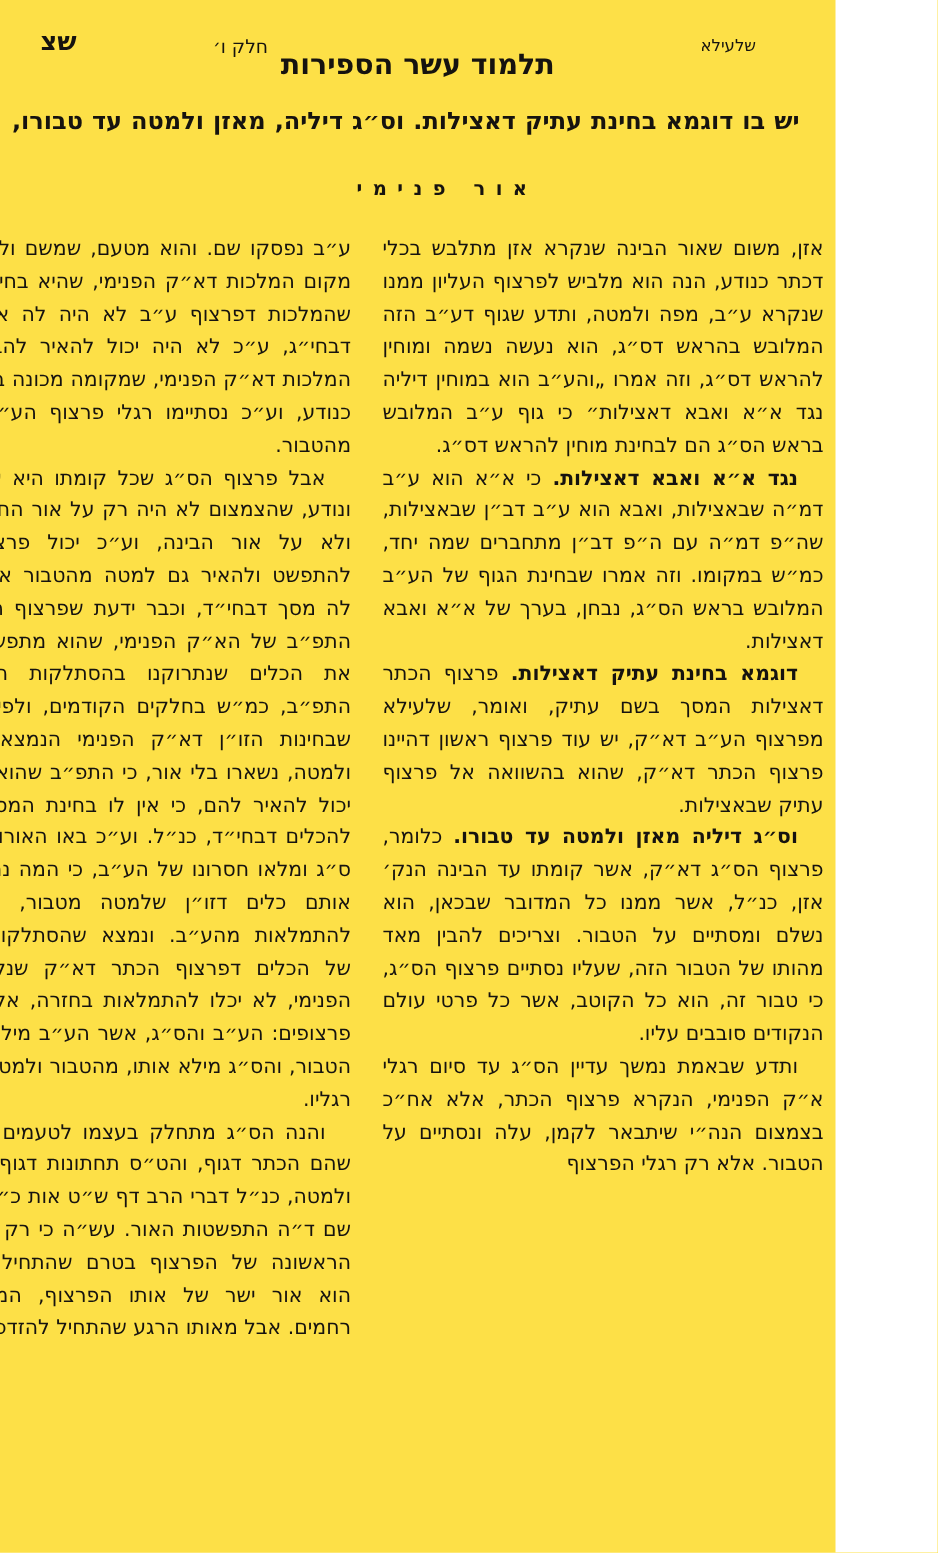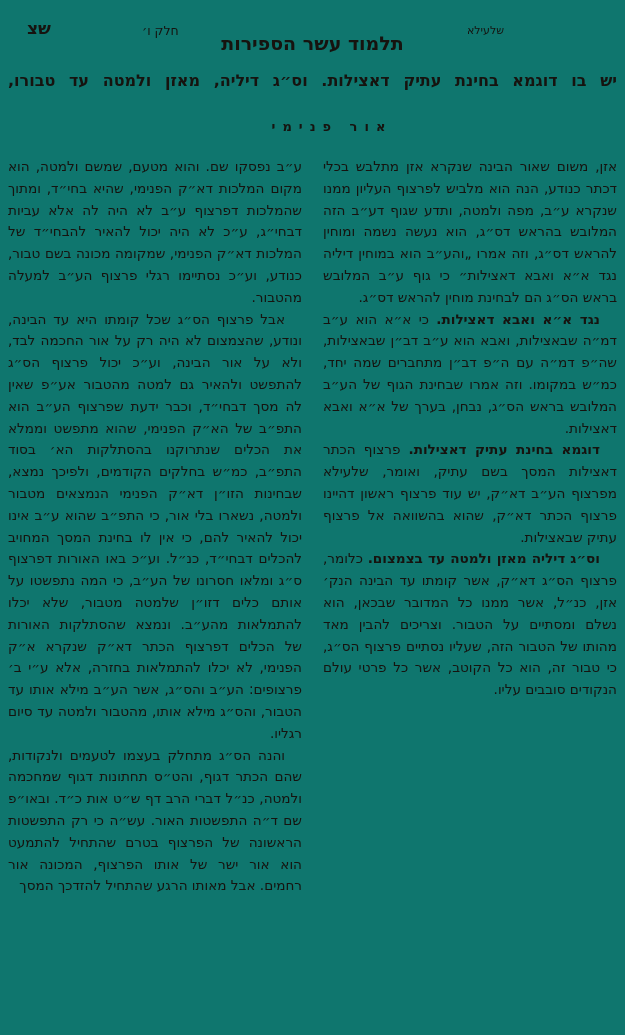--- a/index.html
+++ b/index.html
@@ -1,32 +1,32 @@
 <!DOCTYPE html>
 <html lang="he"><head>
 <meta charset="utf-8">
 <style>
   html,body{margin:0;padding:0;}
   .page{
-    width:625px;height:1035px;
-    background:#0f766e;
+    width:557px;height:1035px;
+    background:#fde047;
     color:#16130f;
     font-family:"DejaVu Sans",sans-serif;
     position:relative;
     direction:rtl;
     box-sizing:border-box;
     overflow:hidden;
   }
   .header{position:absolute;top:16px;left:0;right:0;height:32px;}
   .pageno{position:absolute;left:27px;top:2px;font-weight:bold;font-size:17px;}
   .part{position:absolute;left:142px;top:7px;font-size:12.5px;}
   .booktitle{position:absolute;left:50%;transform:translateX(-50%);top:16px;font-weight:bold;font-size:19px;white-space:nowrap;}
   .topic{position:absolute;left:467px;top:8px;font-size:11px;}
   .headline{
-    position:absolute;top:70px;right:8px;left:8px;
+    position:absolute;top:70px;right:24px;left:8px;
     font-weight:bold;font-size:16px;line-height:22px;
     text-align:justify;text-align-last:justify;
   }
   .section-title{
     position:absolute;top:119px;left:0;right:0;
     text-align:center;font-weight:bold;font-size:13px;letter-spacing:7px;padding-left:39px;
   }
   .columns{
     position:absolute;top:156px;right:8px;left:8px;bottom:8px;
     display:flex;gap:21px;
@@ -65,22 +65,26 @@
       </p>
       <p class="para indent">
         <span class="lead">נגד א״א ואבא דאצילות.</span>
         <span>כי א״א הוא ע״ב דמ״ה שבאצילות, ואבא הוא ע״ב דב״ן שבאצילות, שה״פ דמ״ה עם ה״פ דב״ן מתחברים שמה יחד, כמ״ש במקומו. וזה אמרו שבחינת הגוף של הע״ב המלובש בראש הס״ג, נבחן, בערך של א״א ואבא דאצילות.</span>
       </p>
       <p class="para indent">
         <span class="lead">דוגמא בחינת עתיק דאצילות.</span>
         <span>פרצוף הכתר דאצילות המסך בשם עתיק, ואומר, שלעילא מפרצוף הע״ב דא״ק, יש עוד פרצוף ראשון דהיינו פרצוף הכתר דא״ק, שהוא בהשוואה אל פרצוף עתיק שבאצילות.</span>
       </p>
       <p class="para indent">
-        <span class="lead">וס״ג דיליה מאזן ולמטה עד בצמצום.</span>
+        <span class="lead">וס״ג דיליה מאזן ולמטה עד טבורו.</span>
         <span>כלומר, פרצוף הס״ג דא״ק, אשר קומתו עד הבינה הנק׳ אזן, כנ״ל, אשר ממנו כל המדובר שבכאן, הוא נשלם ומסתיים על הטבור. וצריכים להבין מאד מהותו של הטבור הזה, שעליו נסתיים פרצוף הס״ג, כי טבור זה, הוא כל הקוטב, אשר כל פרטי עולם הנקודים סובבים עליו.</span>
+      </p>
+      <p class="para indent">
+        <span class="lead"></span>
+        <span>ותדע שבאמת נמשך עדיין הס״ג עד סיום רגלי א״ק הפנימי, הנקרא פרצוף הכתר, אלא אח״כ בצמצום הנה״י שיתבאר לקמן, עלה ונסתיים על הטבור. אלא רק רגלי הפרצוף</span>
       </p>
     </div>
 
     <div class="col">
       <p class="para">
         <span class="lead"></span>
         <span>ע״ב נפסקו שם. והוא מטעם, שמשם ולמטה, הוא מקום המלכות דא״ק הפנימי, שהיא בחי״ד, ומתוך שהמלכות דפרצוף ע״ב לא היה לה אלא עביות דבחי״ג, ע״כ לא היה יכול להאיר להבחי״ד של המלכות דא״ק הפנימי, שמקומה מכונה בשם טבור, כנודע, וע״כ נסתיימו רגלי פרצוף הע״ב למעלה מהטבור.</span>
       </p>
       <p class="para indent">
         <span class="lead"></span>

